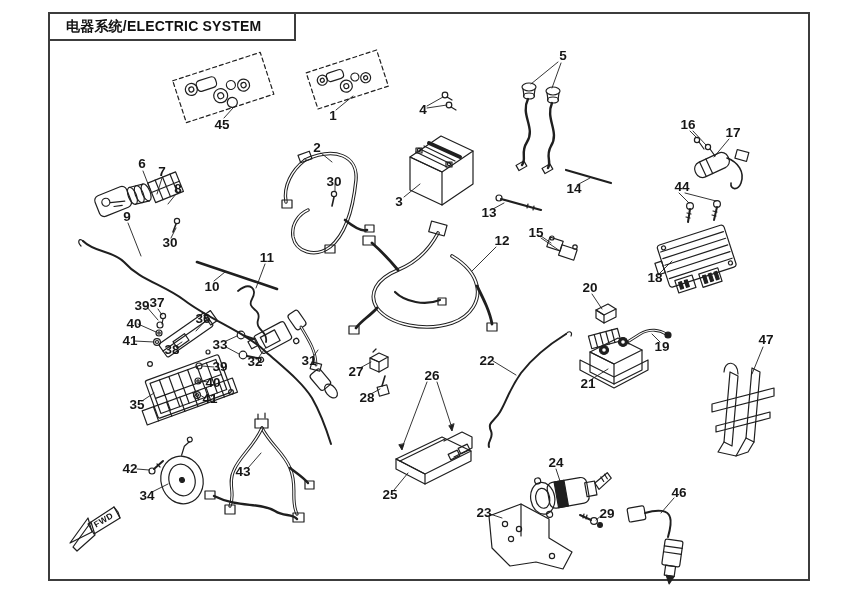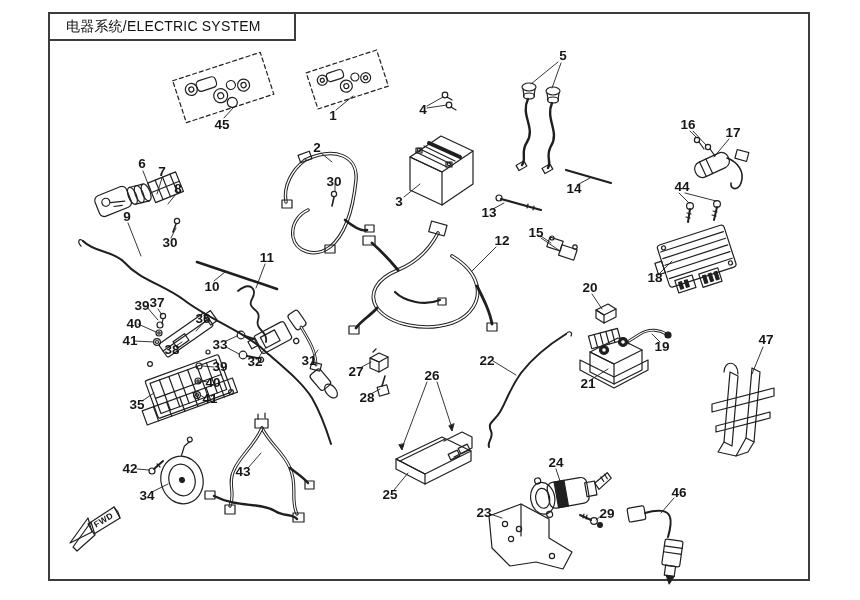--- a/index.html
+++ b/index.html
@@ -3,21 +3,21 @@
 <meta charset="utf-8">
 <style>
   html,body{margin:0;padding:0;background:#ffffff;}
   .stage{position:relative;width:860px;height:600px;background:#ffffff;overflow:hidden;
          font-family:"Liberation Sans",sans-serif;}
   .frame{position:absolute;left:48px;top:12px;width:762px;height:569px;
          border:2px solid #3c3c3c;background:#ffffff;box-sizing:border-box;}
   .title-box{position:absolute;left:48px;top:12px;width:248px;height:29px;
          border:2px solid #3c3c3c;box-sizing:border-box;background:#ffffff;
          display:flex;align-items:center;padding-left:16px;z-index:3;}
-  .title-box span{font-size:14px;font-weight:normal;color:#111;letter-spacing:0.2px;
+  .title-box span{font-size:14px;font-weight:bold;color:#111;letter-spacing:0.2px;
          white-space:nowrap;}
   svg{position:absolute;left:0;top:0;z-index:2;}
   svg text.callout{font-family:"Liberation Sans",sans-serif;font-size:13.5px;
          font-weight:bold;fill:#161616;}
   svg text.fwd{font-family:"Liberation Sans",sans-serif;font-size:8.5px;
          font-weight:bold;fill:#161616;letter-spacing:0.5px;}
 </style>
 </head>
 <body>
 

